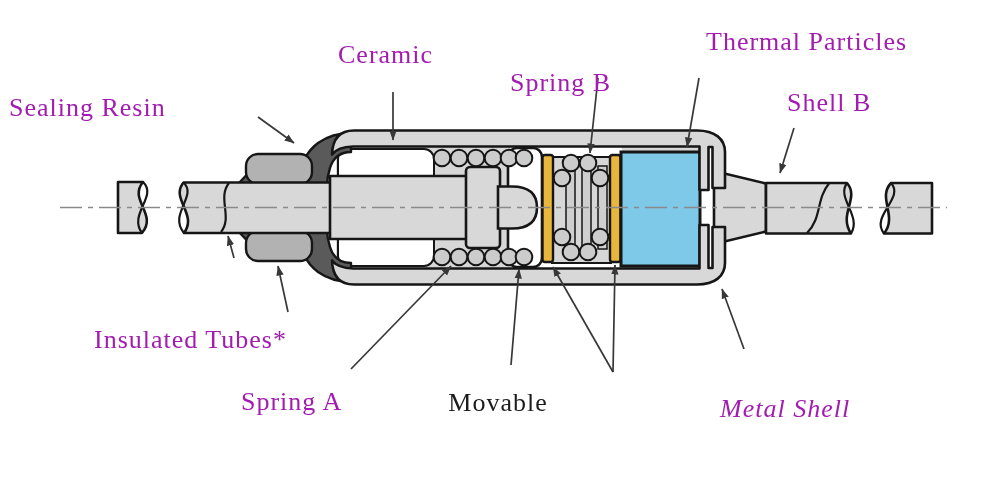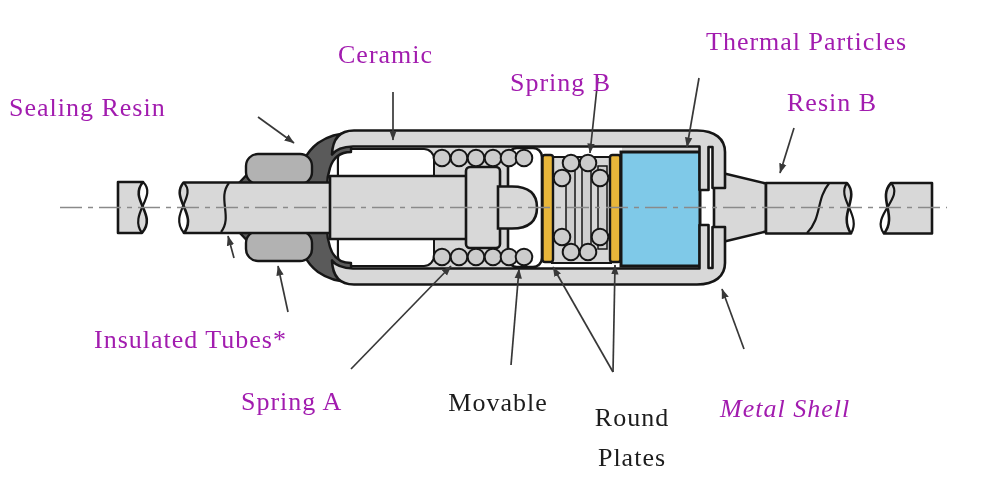--- a/index.html
+++ b/index.html
@@ -127,24 +127,20 @@
     <line x1="613" y1="372" x2="553" y2="267" marker-end="url(#arr)"></line>
     <line x1="613" y1="372" x2="615" y2="265" marker-end="url(#arr)"></line>
     <line x1="744" y1="349" x2="722" y2="289" marker-end="url(#arr)"></line>
   </g>
 </svg>
 
   <div class="lbl" style="left:9px;top:93px;">Sealing Resin</div>
   <div class="lbl" style="left:338px;top:40px;">Ceramic</div>
   <div class="lbl" style="left:510px;top:28px;margin-top:40px;">Spring B</div>
   <div class="lbl" style="left:698px;top:27px;margin-left:8px;">Thermal Particles</div>
-  <div class="lbl" style="left:787px;top:88px;">Resin B</div>
+  <div class="lbl" style="left:787px;top:88px;">Shell B</div>
   <div class="lbl" style="left:94px;top:325px;">Insulated Tubes*</div>
   <div class="lbl" style="left:241px;top:387px;">Spring A</div>
   <div class="lbl2" style="left:428px;top:383px;width:140px;">
     <div>Movable</div>
   </div>
-  <div class="lbl2" style="left:577px;top:398px;width:110px;">
-    <div>Round</div>
-    <div>Plates</div>
-  </div>
   <div class="lbl" style="left:720px;top:394px;font-style:italic;">Metal Shell</div>
 </div>
 
 </body></html>

